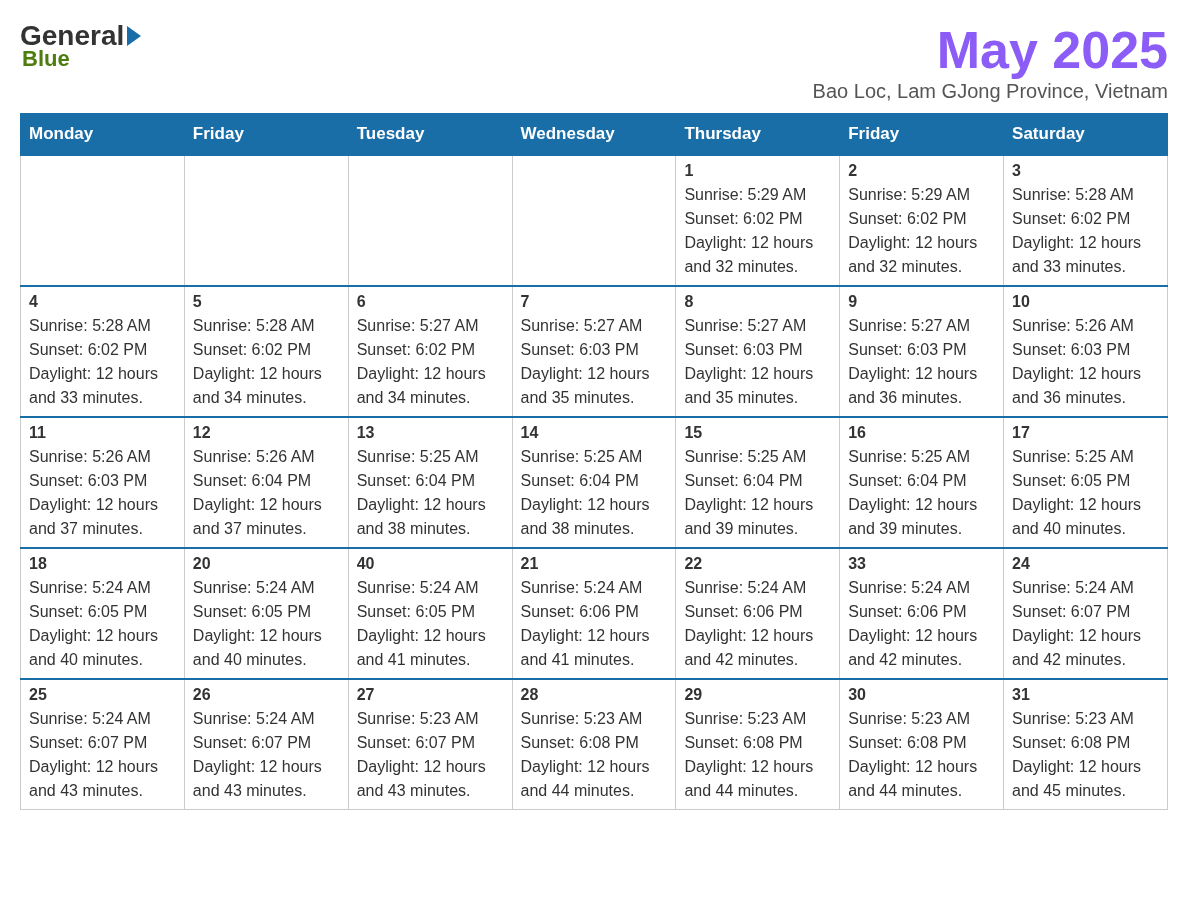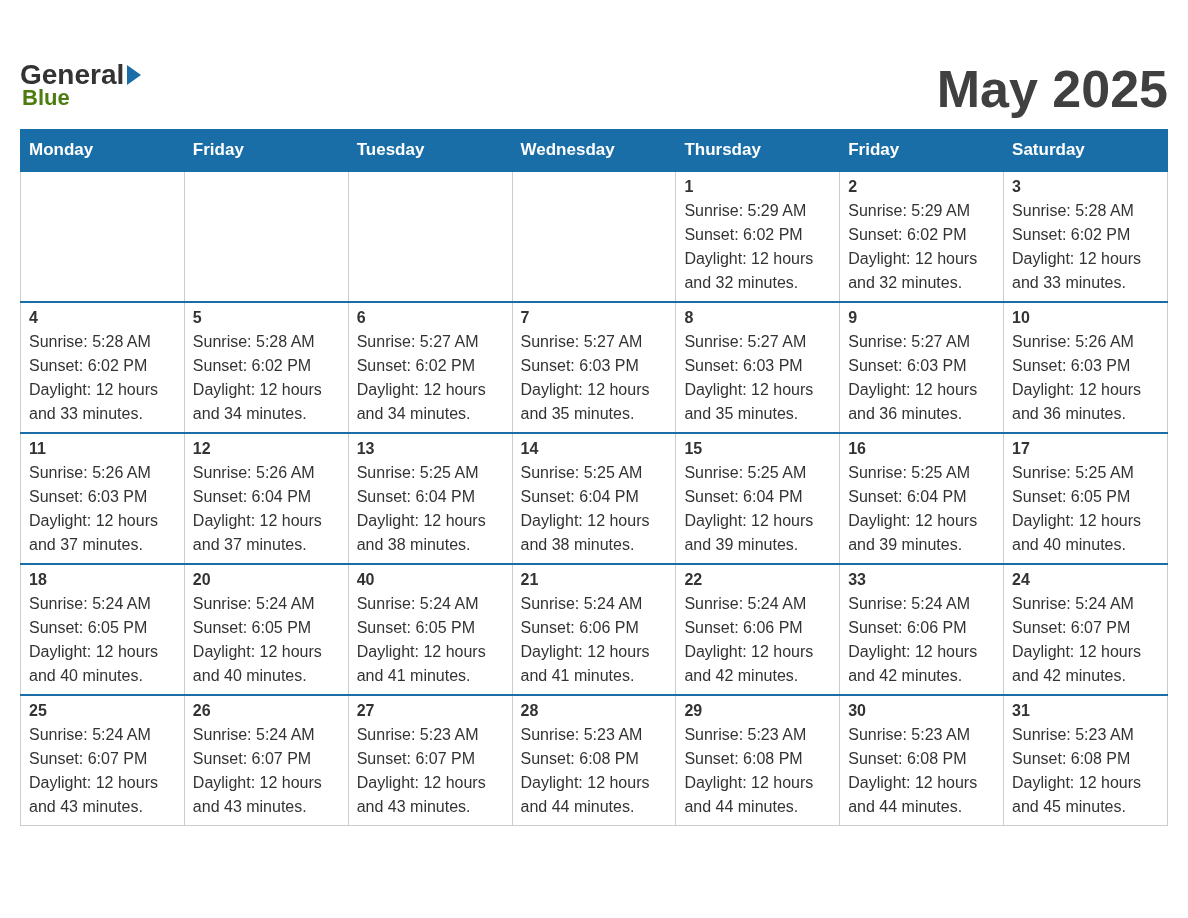--- a/index.html
+++ b/index.html
@@ -9,34 +9,33 @@
       color: #333;
       padding: 20px;
       width: 1188px;
       min-height: 918px;
     }
     .header {
       display: flex;
       justify-content: space-between;
       align-items: flex-start;
       margin-bottom: 10px;
-      margin-top: 39px;
     }
     .logo {
       display: flex;
       flex-direction: column;
       align-items: flex-start;
     }
     .title-block {
       text-align: right;
     }
     .month-title {
       font-size: 52px;
       font-weight: bold;
-      color: #404040;
+      color: #8b5cf6;
     }
     .location-title {
       font-size: 20px;
       color: #555;
     }
     .calendar {
       width: 100%;
       border-collapse: collapse;
       margin-top: 8px;
     }
@@ -80,20 +79,21 @@
   <div style="display:flex; align-items:center;">
     <span style="font-size:28px; font-weight:bold; color:#333;">General</span>
     <span style="display:inline-block; width:0; height:0; border-left:14px solid #1a6ea8; border-top:10px solid transparent; border-bottom:10px solid transparent; margin: 0 3px; vertical-align:middle;"></span>
   </div>
   <div style="margin-top:-6px; margin-left:2px;">
     <span style="font-size:22px; font-weight:bold; color:#4d7c0f;">Blue</span>
   </div>
 </div>
   <div class="title-block">
     <div class="month-title">May 2025</div>
+    <div class="location-title">Bao Loc, Lam GJong Province, Vietnam</div>
   </div>
 </div>
 
 <table class="calendar">
   <thead>
     <tr>
       <th>Monday</th>
       <th>Friday</th>
       <th>Tuesday</th>
       <th>Wednesday</th>

